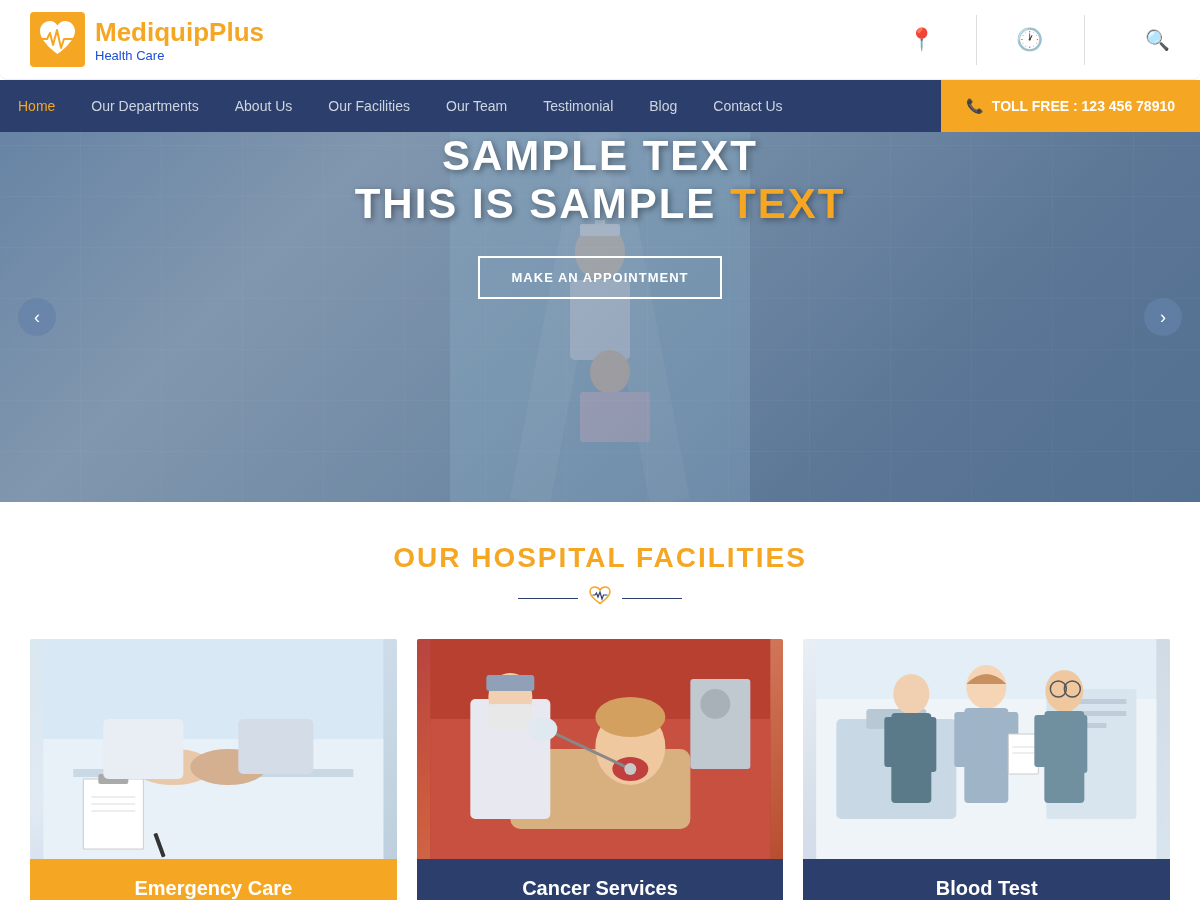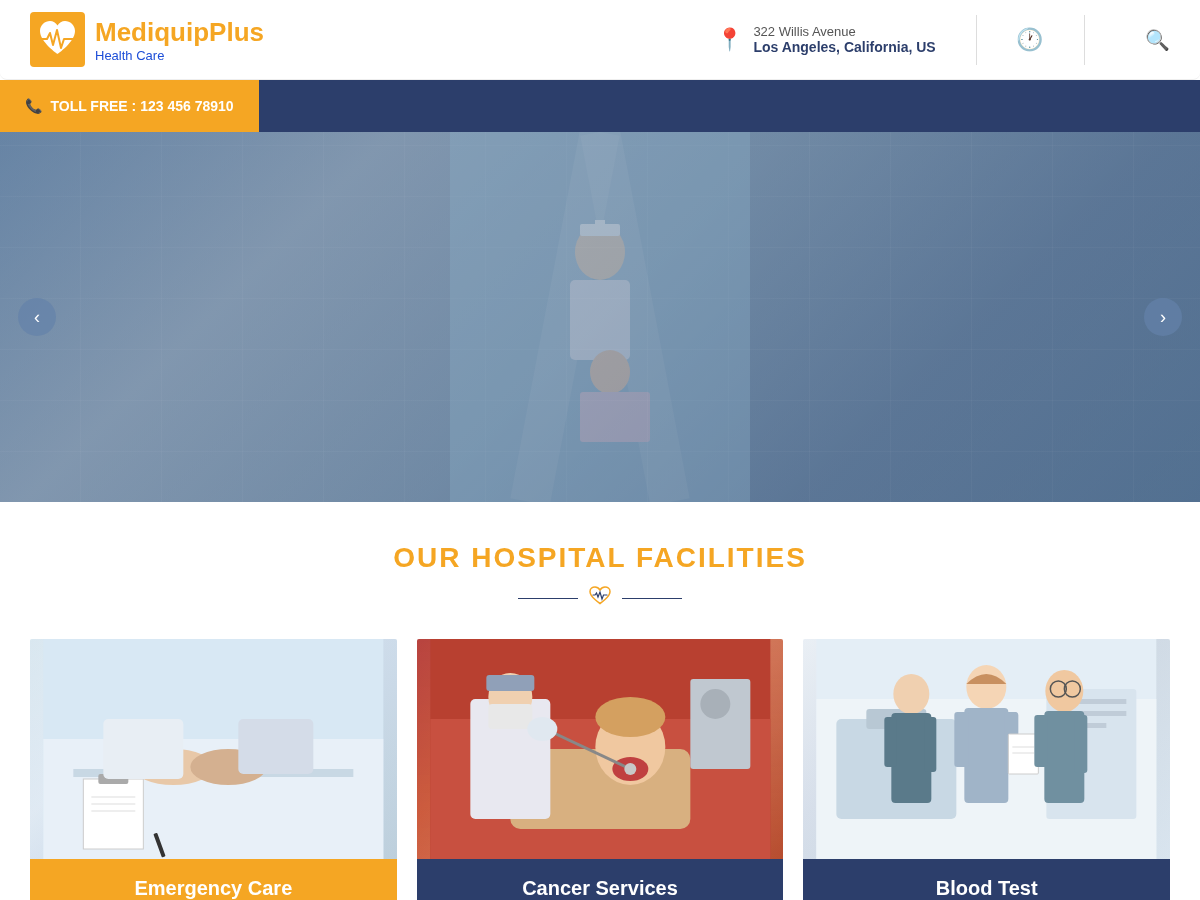--- a/index.html
+++ b/index.html
@@ -311,35 +311,41 @@
       <div class="brand-name">
         <span>Mediquip</span><span style="color:#f5a623">Plus</span>
       </div>
       <div class="tagline">Health Care</div>
     </div>
   </div>
 
   <div class="header-info">
     <div class="header-info-item">
       <span class="header-info-icon">📍</span>
-      <div class="header-info-text">
-        <div class="line1">322 Willis Avenue</div>
-        <div class="line2">Los Angeles, California, US</div>
-      </div>
     </div>
     <div class="header-divider"></div>
     <div class="header-info-item">
       <span class="header-info-icon">🕐</span>
     </div>
     <div class="header-divider"></div>
     <div class="header-search">🔍</div>
   </div>
 </header>
 
 <nav class="navbar">
+  <div class="nav-items">
+    <a class="nav-item active">Home</a>
+    <a class="nav-item">Our Departments</a>
+    <a class="nav-item">About Us</a>
+    <a class="nav-item">Our Facilities</a>
+    <a class="nav-item">Our Team</a>
+    <a class="nav-item">Testimonial</a>
+    <a class="nav-item">Blog</a>
+    <a class="nav-item">Contact Us</a>
+  </div>
   <div class="nav-toll-free">
     <span>📞</span>
     <span>TOLL FREE : 123 456 78910</span>
   </div>
 </nav>
 
 <section class="hero">
   <div class="hero-backdrop"></div>
 
   <div class="hero-nurse-silhouette">
@@ -354,20 +360,27 @@
       <rect x="130" y="92" width="40" height="12" fill="white" rx="2"></rect>
       <rect x="145" y="88" width="10" height="6" fill="white"></rect>
 
       <rect x="120" y="148" width="60" height="80" fill="#e8e8f0" rx="5"></rect>
 
       <ellipse cx="160" cy="240" rx="20" ry="22" fill="#f5c5a0"></ellipse>
       <rect x="130" y="260" width="70" height="50" fill="#e0c0d0" rx="3"></rect>
     </svg>
   </div>
 
+  <div class="hero-content">
+    <div class="line1">SAMPLE TEXT</div>
+    <div class="line2">
+      <span>THIS IS SAMPLE </span><span class="highlight">TEXT</span>
+    </div>
+    <button class="hero-btn">MAKE AN APPOINTMENT</button>
+  </div>
 
   <div class="hero-arrow left">
     <span>‹</span>
   </div>
   <div class="hero-arrow right">
     <span>›</span>
   </div>
 </section>
 
 <section class="facilities-section">

